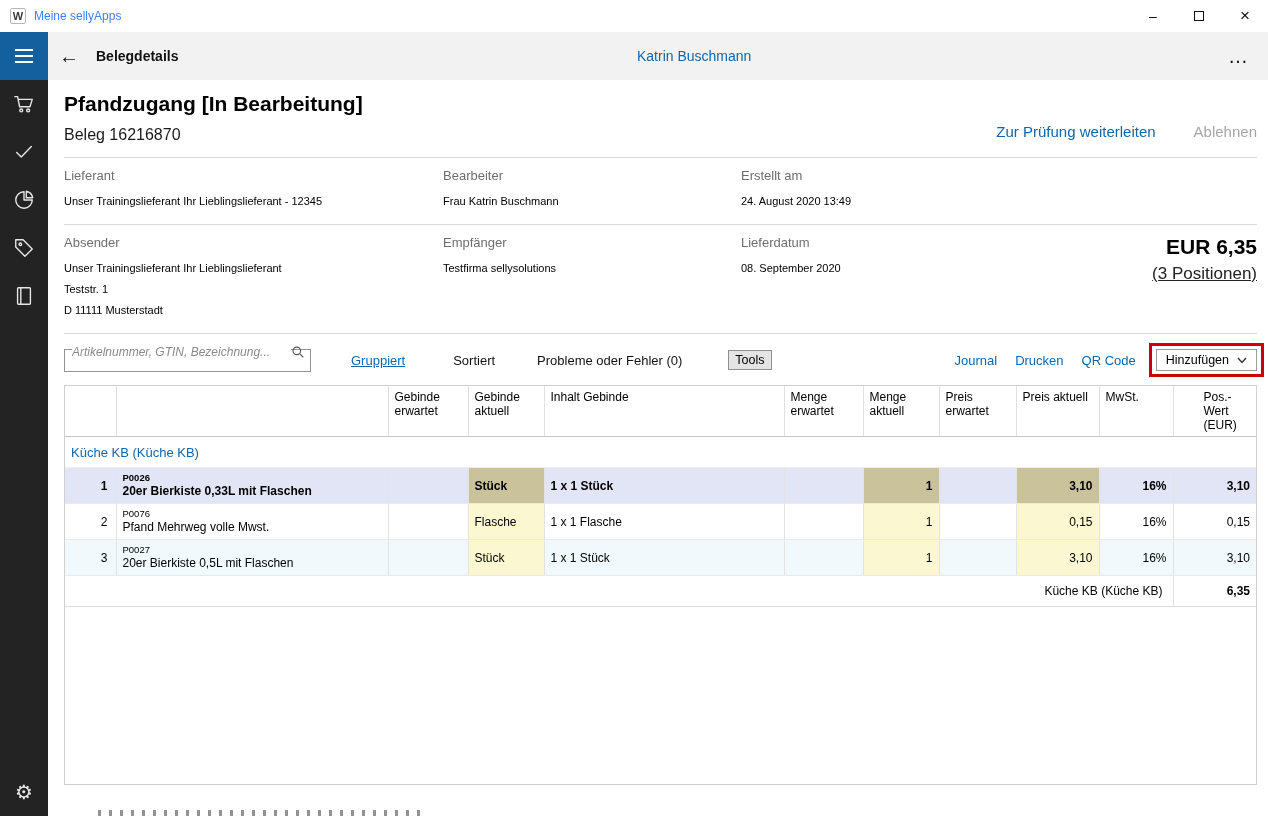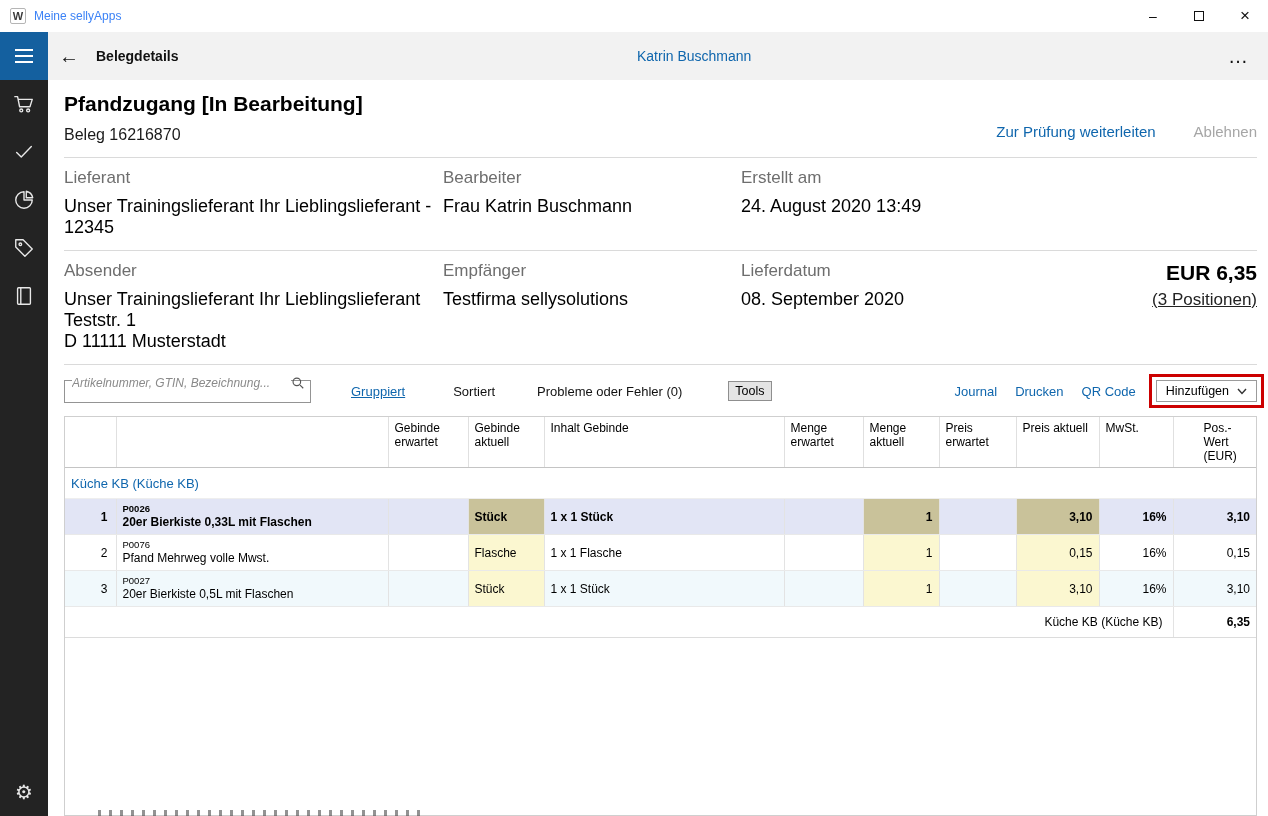--- a/index.html
+++ b/index.html
@@ -39,22 +39,22 @@
   .doc-title { font-size:21px; font-weight:bold; color:#000; }
   .doc-subtitle { font-size:16px; margin-top:10px; color:#1a1a1a; }
   .doc-actions { margin-left:auto; display:flex; gap:38px; align-items:baseline; padding-bottom:4px; }
   .forward-link { color:#0f66ad; font-size:15px; }
   .reject-link { color:#a6a6a6; font-size:15px; cursor:pointer; }
 
   .divider { border:none; border-top:1px solid #dadada; margin-top:13px; }
 
   
   .info-grid { display:grid; grid-template-columns:379px 298px 260px 1fr; padding:10px 0 11px 0; }
-  .info-label { font-size:17px; color:#6e6e6e; }
-  .info-value { font-size:18px; color:#000; margin-top:8px; line-height:21px; }
+  .info-label { font-size:13px; color:#6e6e6e; }
+  .info-value { font-size:11px; color:#000; margin-top:8px; line-height:21px; }
   .total-block { text-align:right; }
   .total-amount { font-size:21px; font-weight:bold; }
   .total-positions { font-size:17px; margin-top:5px; color:#222;text-decoration:underline; }
 
   
   .toolbar { display:flex; align-items:center; margin-top:13px; height:26px; }
   .searchbox { width:247px; height:23px; border:1px solid #949494; display:flex; align-items:center; background:#fff; padding:0 5px 16px 7px; }
   .searchbox input { border:none; outline:none; flex:1; font-size:12px; font-family:inherit; color:#222; min-width:0; }
   .searchbox input::placeholder { font-style:italic; color:#8a8a8a; }
   .tlink { font-size:13px; color:#0f66ad; }

